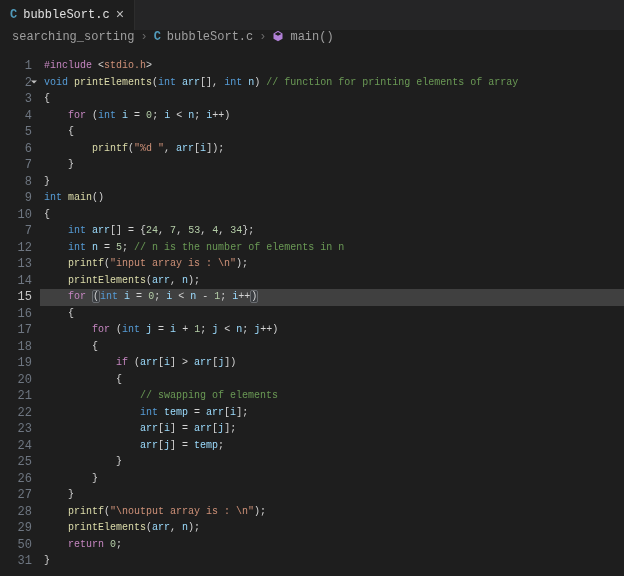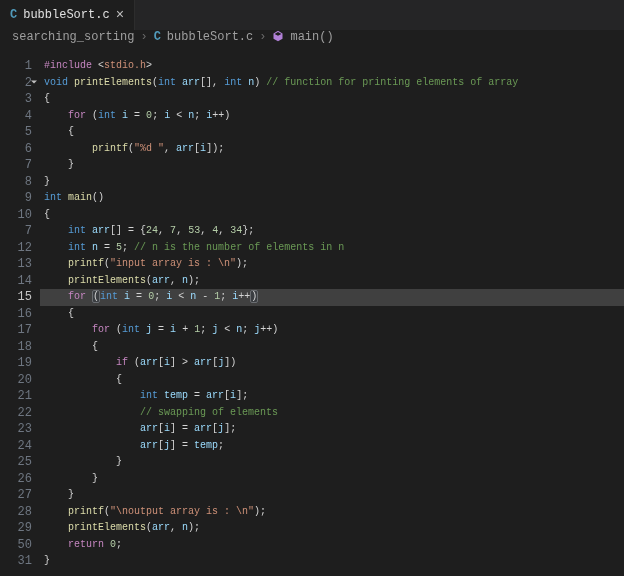--- a/index.html
+++ b/index.html
@@ -165,22 +165,22 @@
       <div class="line"><span>    </span><span class="type">int</span><span class="op"> </span><span class="var">arr</span><span class="op">[] = {</span><span class="num">24</span><span class="op">, </span><span class="num">7</span><span class="op">, </span><span class="num">53</span><span class="op">, </span><span class="num">4</span><span class="op">, </span><span class="num">34</span><span class="op">};</span></div>
       <div class="line"><span>    </span><span class="type">int</span><span class="op"> </span><span class="var">n</span><span class="op"> = </span><span class="num">5</span><span class="op">; </span><span class="cmt">// n is the number of elements in n</span></div>
       <div class="line"><span>    </span><span class="fn">printf</span><span class="op">(</span><span class="str">"input array is : \n"</span><span class="op">);</span></div>
       <div class="line"><span>    </span><span class="fn">printElements</span><span class="op">(</span><span class="var">arr</span><span class="op">, </span><span class="var">n</span><span class="op">);</span></div>
       <div class="line active"><span>    </span><span class="kw2">for</span><span class="op"> </span><span class="hl">(</span><span class="type">int</span><span class="op"> </span><span class="var">i</span><span class="op"> = </span><span class="num">0</span><span class="op">; </span><span class="var">i</span><span class="op"> &lt; </span><span class="var">n</span><span class="op"> - </span><span class="num">1</span><span class="op">; </span><span class="var">i</span><span class="op">++</span><span class="hl">)</span></div>
       <div class="line"><span>    </span><span class="op">{</span></div>
       <div class="line"><span>        </span><span class="kw2">for</span><span class="op"> (</span><span class="type">int</span><span class="op"> </span><span class="var">j</span><span class="op"> = </span><span class="var">i</span><span class="op"> + </span><span class="num">1</span><span class="op">; </span><span class="var">j</span><span class="op"> &lt; </span><span class="var">n</span><span class="op">; </span><span class="var">j</span><span class="op">++)</span></div>
       <div class="line"><span>        </span><span class="op">{</span></div>
       <div class="line"><span>            </span><span class="kw2">if</span><span class="op"> (</span><span class="var">arr</span><span class="op">[</span><span class="var">i</span><span class="op">] &gt; </span><span class="var">arr</span><span class="op">[</span><span class="var">j</span><span class="op">])</span></div>
       <div class="line"><span>            </span><span class="op">{</span></div>
+      <div class="line"><span>                </span><span class="cmt">// swapping of elements</span></div>
       <div class="line"><span>                </span><span class="type">int</span><span class="op"> </span><span class="var">temp</span><span class="op"> = </span><span class="var">arr</span><span class="op">[</span><span class="var">i</span><span class="op">];</span></div>
-      <div class="line"><span>                </span><span class="cmt">// swapping of elements</span></div>
       <div class="line"><span>                </span><span class="var">arr</span><span class="op">[</span><span class="var">i</span><span class="op">] = </span><span class="var">arr</span><span class="op">[</span><span class="var">j</span><span class="op">];</span></div>
       <div class="line"><span>                </span><span class="var">arr</span><span class="op">[</span><span class="var">j</span><span class="op">] = </span><span class="var">temp</span><span class="op">;</span></div>
       <div class="line"><span>            </span><span class="op">}</span></div>
       <div class="line"><span>        </span><span class="op">}</span></div>
       <div class="line"><span>    </span><span class="op">}</span></div>
       <div class="line"><span>    </span><span class="fn">printf</span><span class="op">(</span><span class="str">"\noutput array is : \n"</span><span class="op">);</span></div>
       <div class="line"><span>    </span><span class="fn">printElements</span><span class="op">(</span><span class="var">arr</span><span class="op">, </span><span class="var">n</span><span class="op">);</span></div>
       <div class="line"><span>    </span><span class="kw2">return</span><span class="op"> </span><span class="num">0</span><span class="op">;</span></div>
       <div class="line"><span></span><span class="op">}</span></div>
     </div>

